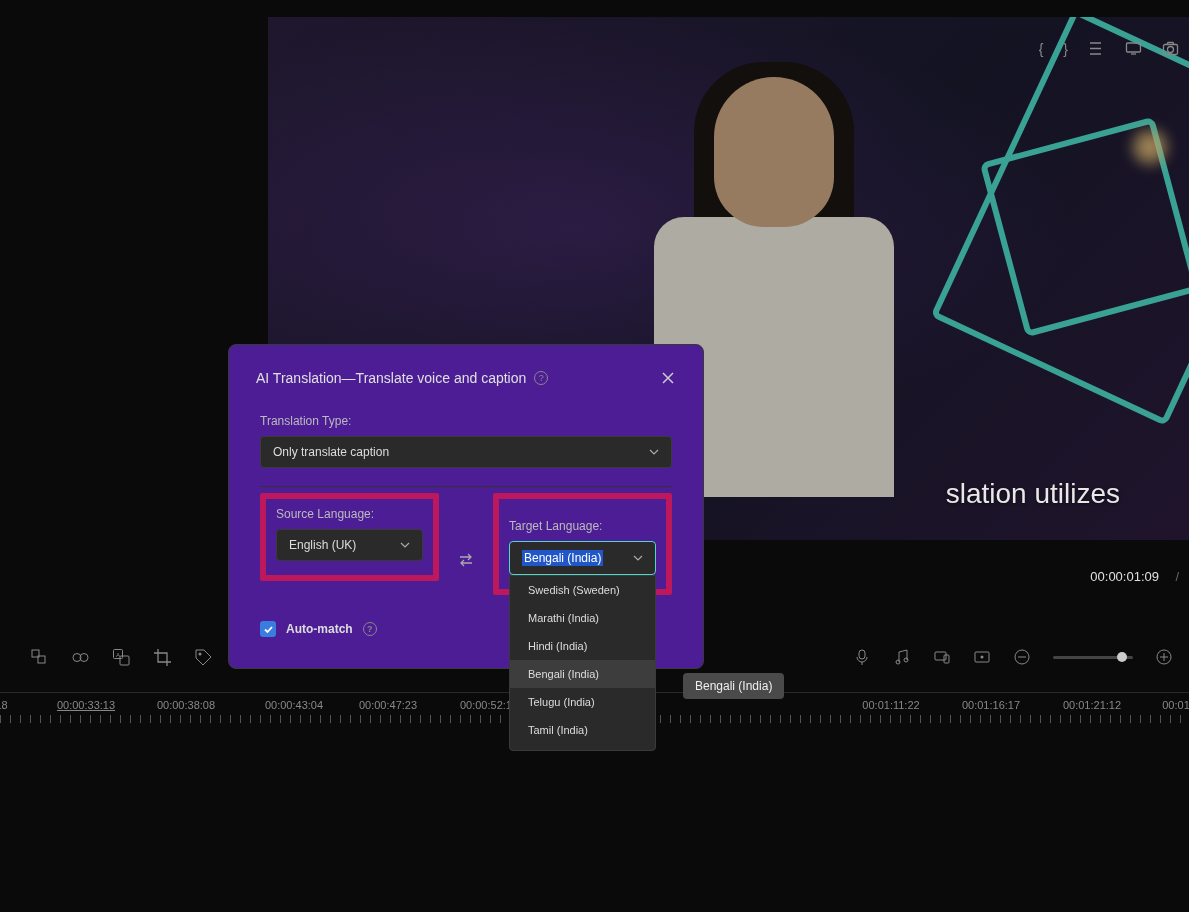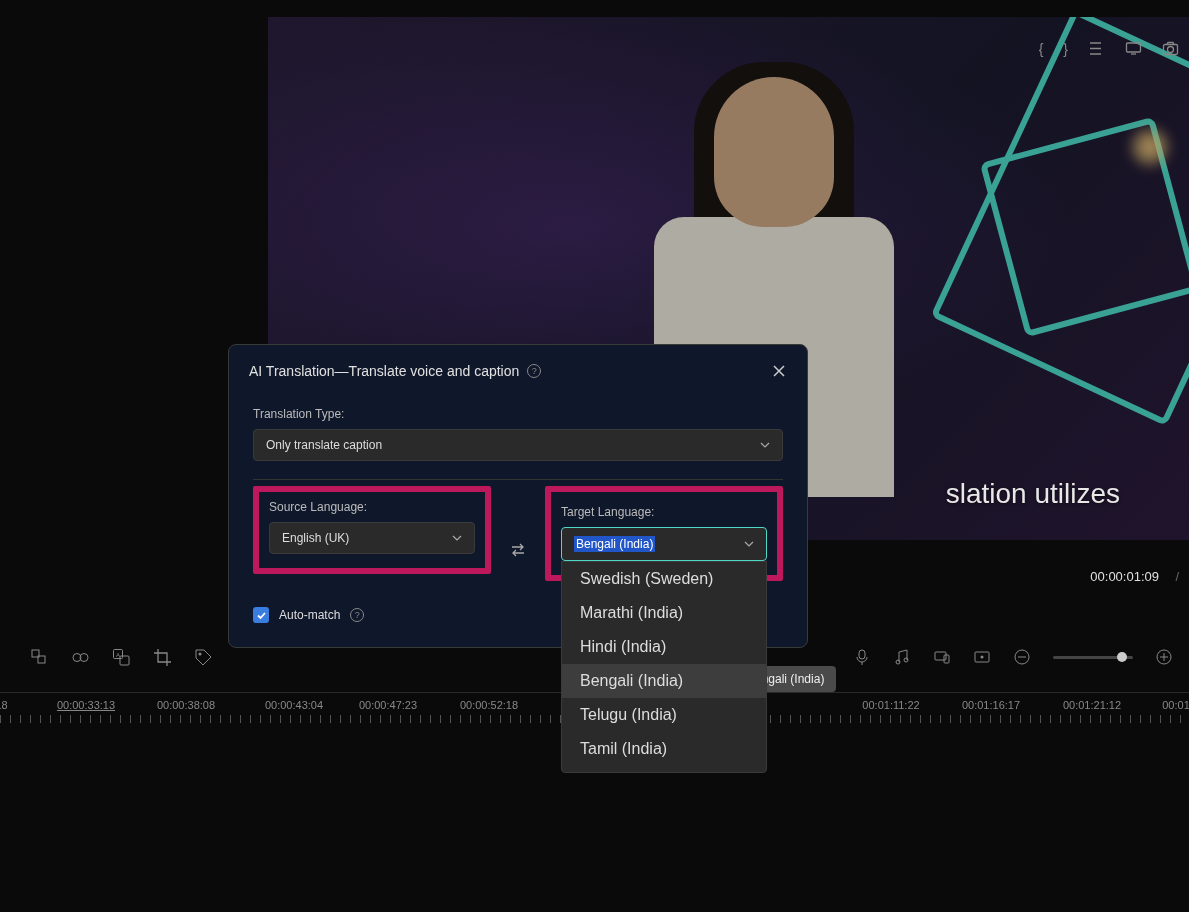--- a/index.html
+++ b/index.html
@@ -28,23 +28,23 @@
 }
 .geo-shape2 { position: absolute; right: 100px; top: 120px; width: 180px; height: 180px; border: 6px solid #4dd8c7; transform: rotate(-15deg); border-radius: 8px; }
 .lamp-glow { position: absolute; right: 110px; top: 110px; width: 40px; height: 40px; border-radius: 50%; background: radial-gradient(#ffd580, transparent); filter: blur(6px); }
 .video-caption {
   position: absolute; bottom: 30px; right: 160px; font-size: 28px; color: #e8e8e8;
   text-shadow: 0 1px 3px rgba(0,0,0,0.6);
 }
 .video-overlay { position:absolute; inset:0; background:rgba(0,0,0,0.25); }
 
 .modal {
-  position: absolute; left: 228px; top: 344px; width: 580px;
-  background: #0f172a; border: 1px solid #3a3a3a; border-radius: 8px;
-  padding: 0; z-index: 10;
+  position: absolute; left: 228px; top: 344px; width: 476px;
+  background: #4c1d95; border: 1px solid #3a3a3a; border-radius: 8px;
+  padding: 7px; z-index: 10;
 }
 .modal-header { display: flex; align-items: center; justify-content: space-between; padding: 18px 20px 14px; }
 .modal-title { font-size: 14px; color: #e0e0e0; display: flex; align-items: center; gap: 8px; }
 .help-icon { width: 14px; height: 14px; border: 1px solid #888; border-radius: 50%; display: inline-flex; align-items: center; justify-content: center; font-size: 9px; color: #888; }
 .close-btn { width: 16px; height: 16px; display: flex; align-items: center; justify-content: center; cursor: pointer; color: #ccc; }
 .close-btn svg { width: 12px; height: 12px; }
 .modal-body { padding: 0 24px 24px; }
 .field-label { font-size: 12px; color: #bbb; margin-bottom: 8px; margin-top: 14px; }
 .select-box {
   background: #2a2a2a; border: 1px solid #3a3a3a; border-radius: 4px;
@@ -58,27 +58,27 @@
 .highlight-box { border: 6px solid #be185d; border-radius: 2px; padding: 8px 10px 14px; }
 .swap-icon { align-self: center; margin-top: 36px; color: #aaa; cursor: pointer; }
 .swap-icon svg { width: 18px; height: 18px; }
 .select-box.active { border: 1px solid #4dd8c7; }
 .selected-text-hl { background: #2156c9; padding: 1px 2px; color: #fff; }
 .dropdown-list {
   position: absolute; left: 0; right: 0; top: 100%;
   background: #2a2a2a; border: 1px solid #3a3a3a; border-radius: 0 0 4px 4px;
   z-index: 20; padding-bottom: 6px;
 }
-.dropdown-item { padding: 8px 18px; font-size: 16px; color: #ddd; cursor: pointer; }
+.dropdown-item { padding: 8px 18px; font-size: 11px; color: #ddd; cursor: pointer; }
 .dropdown-item.hover { background: #3d3d3d; }
 .tooltip {
   position: absolute; background: #4a4a4a; color: #eee; font-size: 12px;
   padding: 6px 12px; border-radius: 4px; white-space: nowrap;
 }
-.automatch-row { display: flex; align-items: center; gap: 10px; margin-top: 26px; }
+.automatch-row { display: flex; align-items: center; gap: 10px; margin-top: 26px; font-weight: bold; }
 .checkbox { width: 16px; height: 16px; background: #3a7de0; border-radius: 3px; display: flex; align-items: center; justify-content: center; cursor: pointer; }
 .checkbox svg { width: 11px; height: 11px; }
 .automatch-label { font-size: 12px; color: #ddd; }
 
 .playbar { position: absolute; left: 0; right: 0; top: 565px; height: 30px; }
 .time-display { position: absolute; right: 30px; top: 4px; color: #e0e0e0; font-size: 13px; }
 .time-sep { position: absolute; right: 10px; top: 4px; color: #666; font-size: 13px; }
 .ctrl-icons { position: absolute; right: 10px; top: 40px; display: flex; gap: 20px; color: #888; align-items:center; }
 .ctrl-icons span { font-size: 14px; cursor: pointer; display:inline-flex; }
 .ctrl-icons svg { width:17px; height:17px; }
@@ -155,21 +155,21 @@
 
       <div class="swap-icon">
         <svg viewBox="0 0 18 18">
           <path d="M3 6 L13 6 M11 3 L14 6 L11 9" stroke="#aaa" stroke-width="1.3" fill="none"></path>
           <path d="M15 12 L5 12 M7 9 L4 12 L7 15" stroke="#aaa" stroke-width="1.3" fill="none"></path>
         </svg>
       </div>
 
       <div class="lang-col">
         <div class="highlight-box">
-          <div class="field-label" style="margin-top:5px">Target Language:</div>
+          <div class="field-label" style="margin-top:12px">Target Language:</div>
           <div style="position:relative">
             <div class="select-box active">
               <span class="selected-text-hl">Bengali (India)</span>
               <svg class="chev" viewBox="0 0 10 10">
                   <path d="M1 3 L5 7 L9 3" stroke="#aaa" stroke-width="1.2" fill="none"></path>
                 </svg>
             </div>
             <div class="dropdown-list">
               <div class="dropdown-item">Swedish (Sweden)</div>
               <div class="dropdown-item">Marathi (India)</div>

